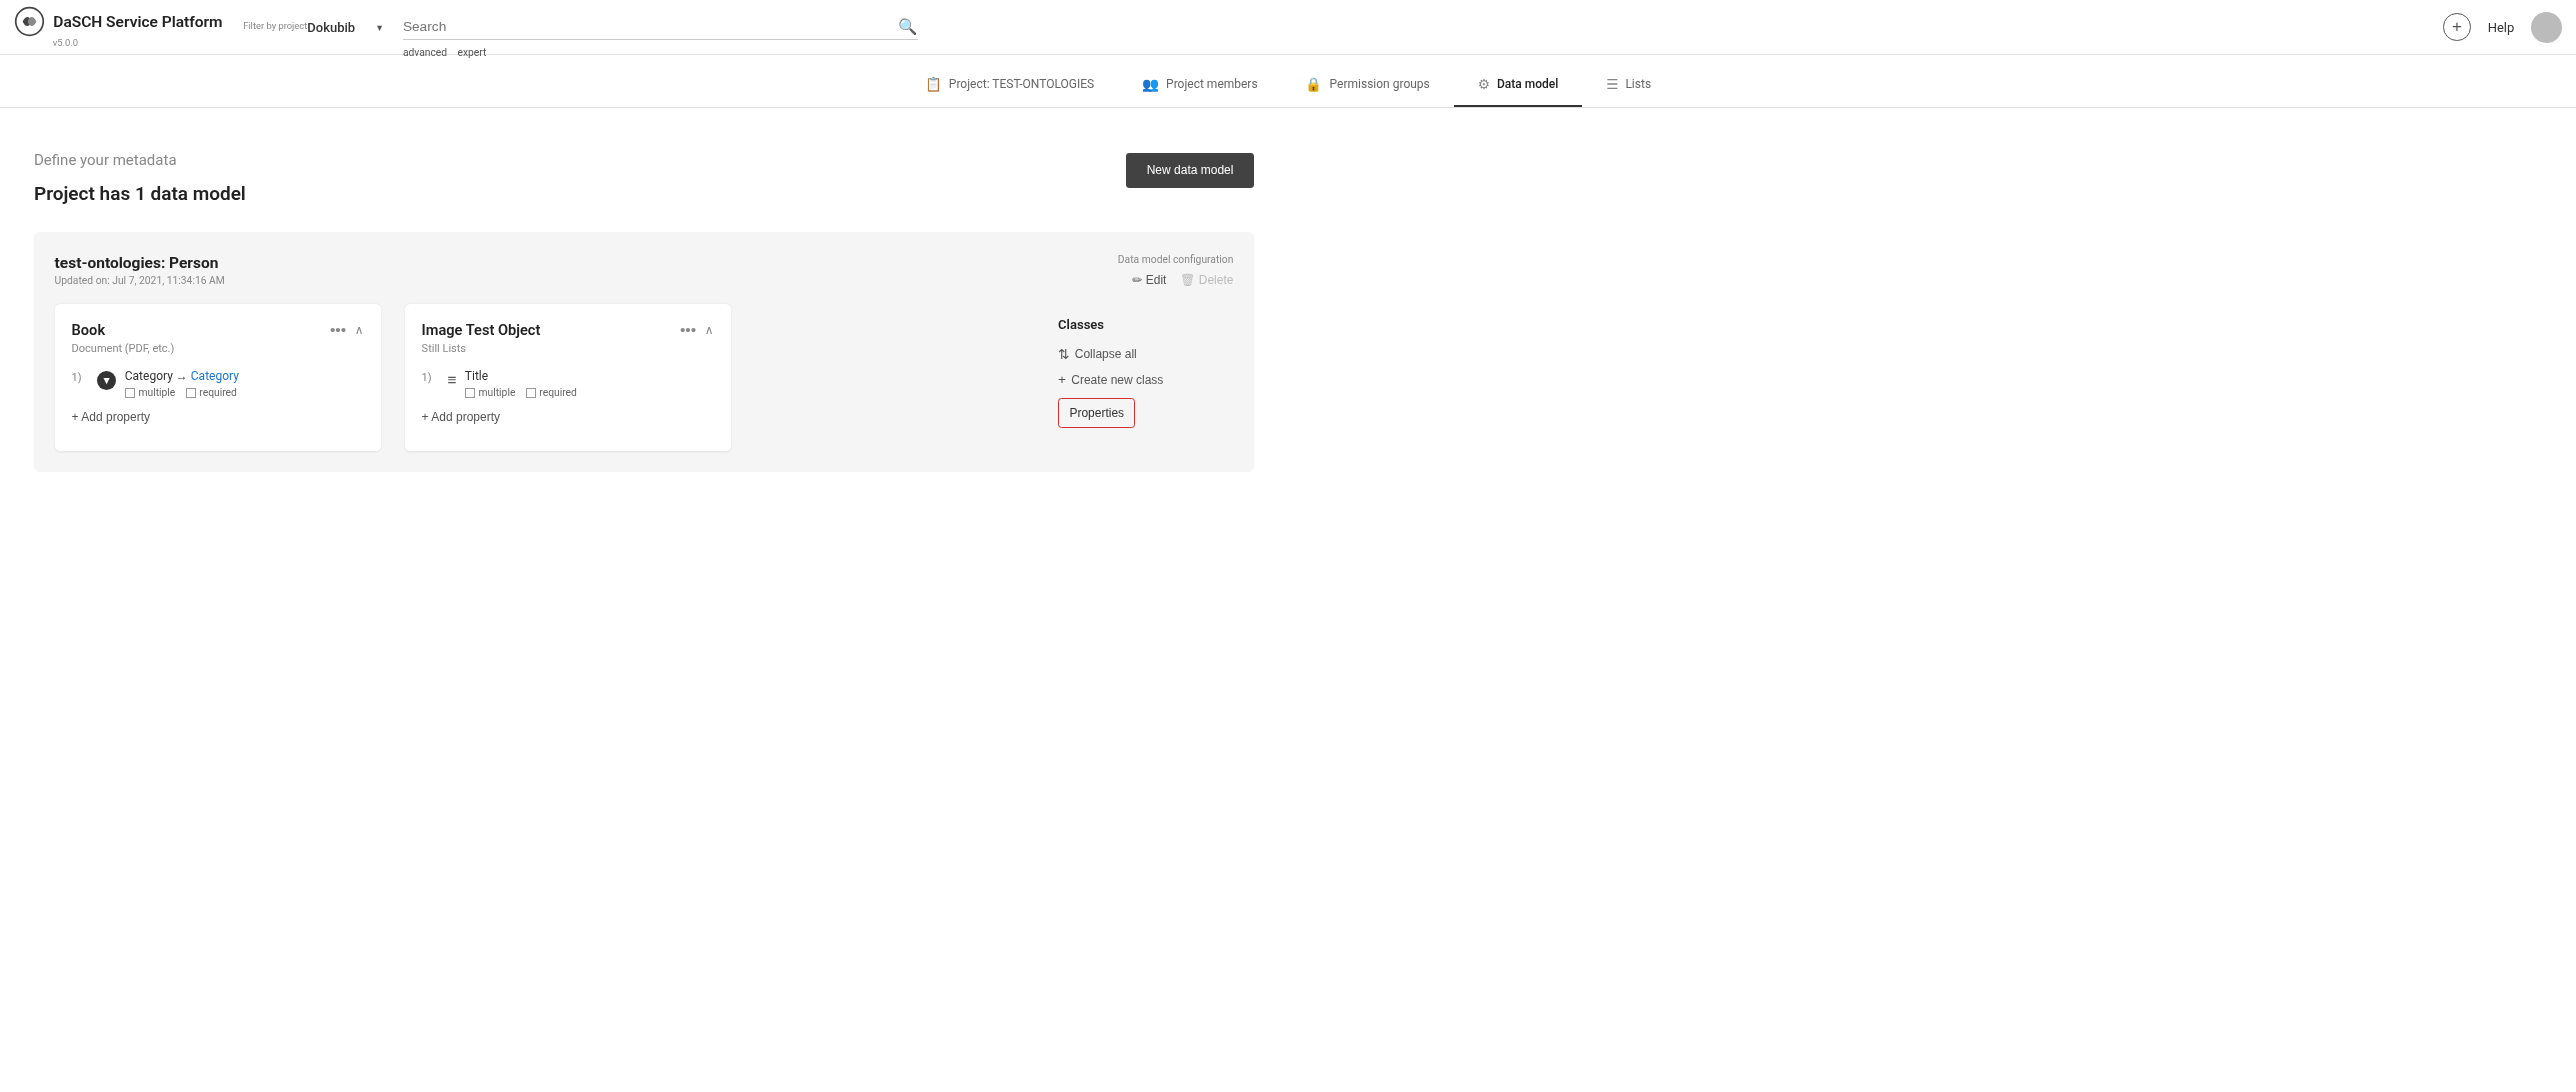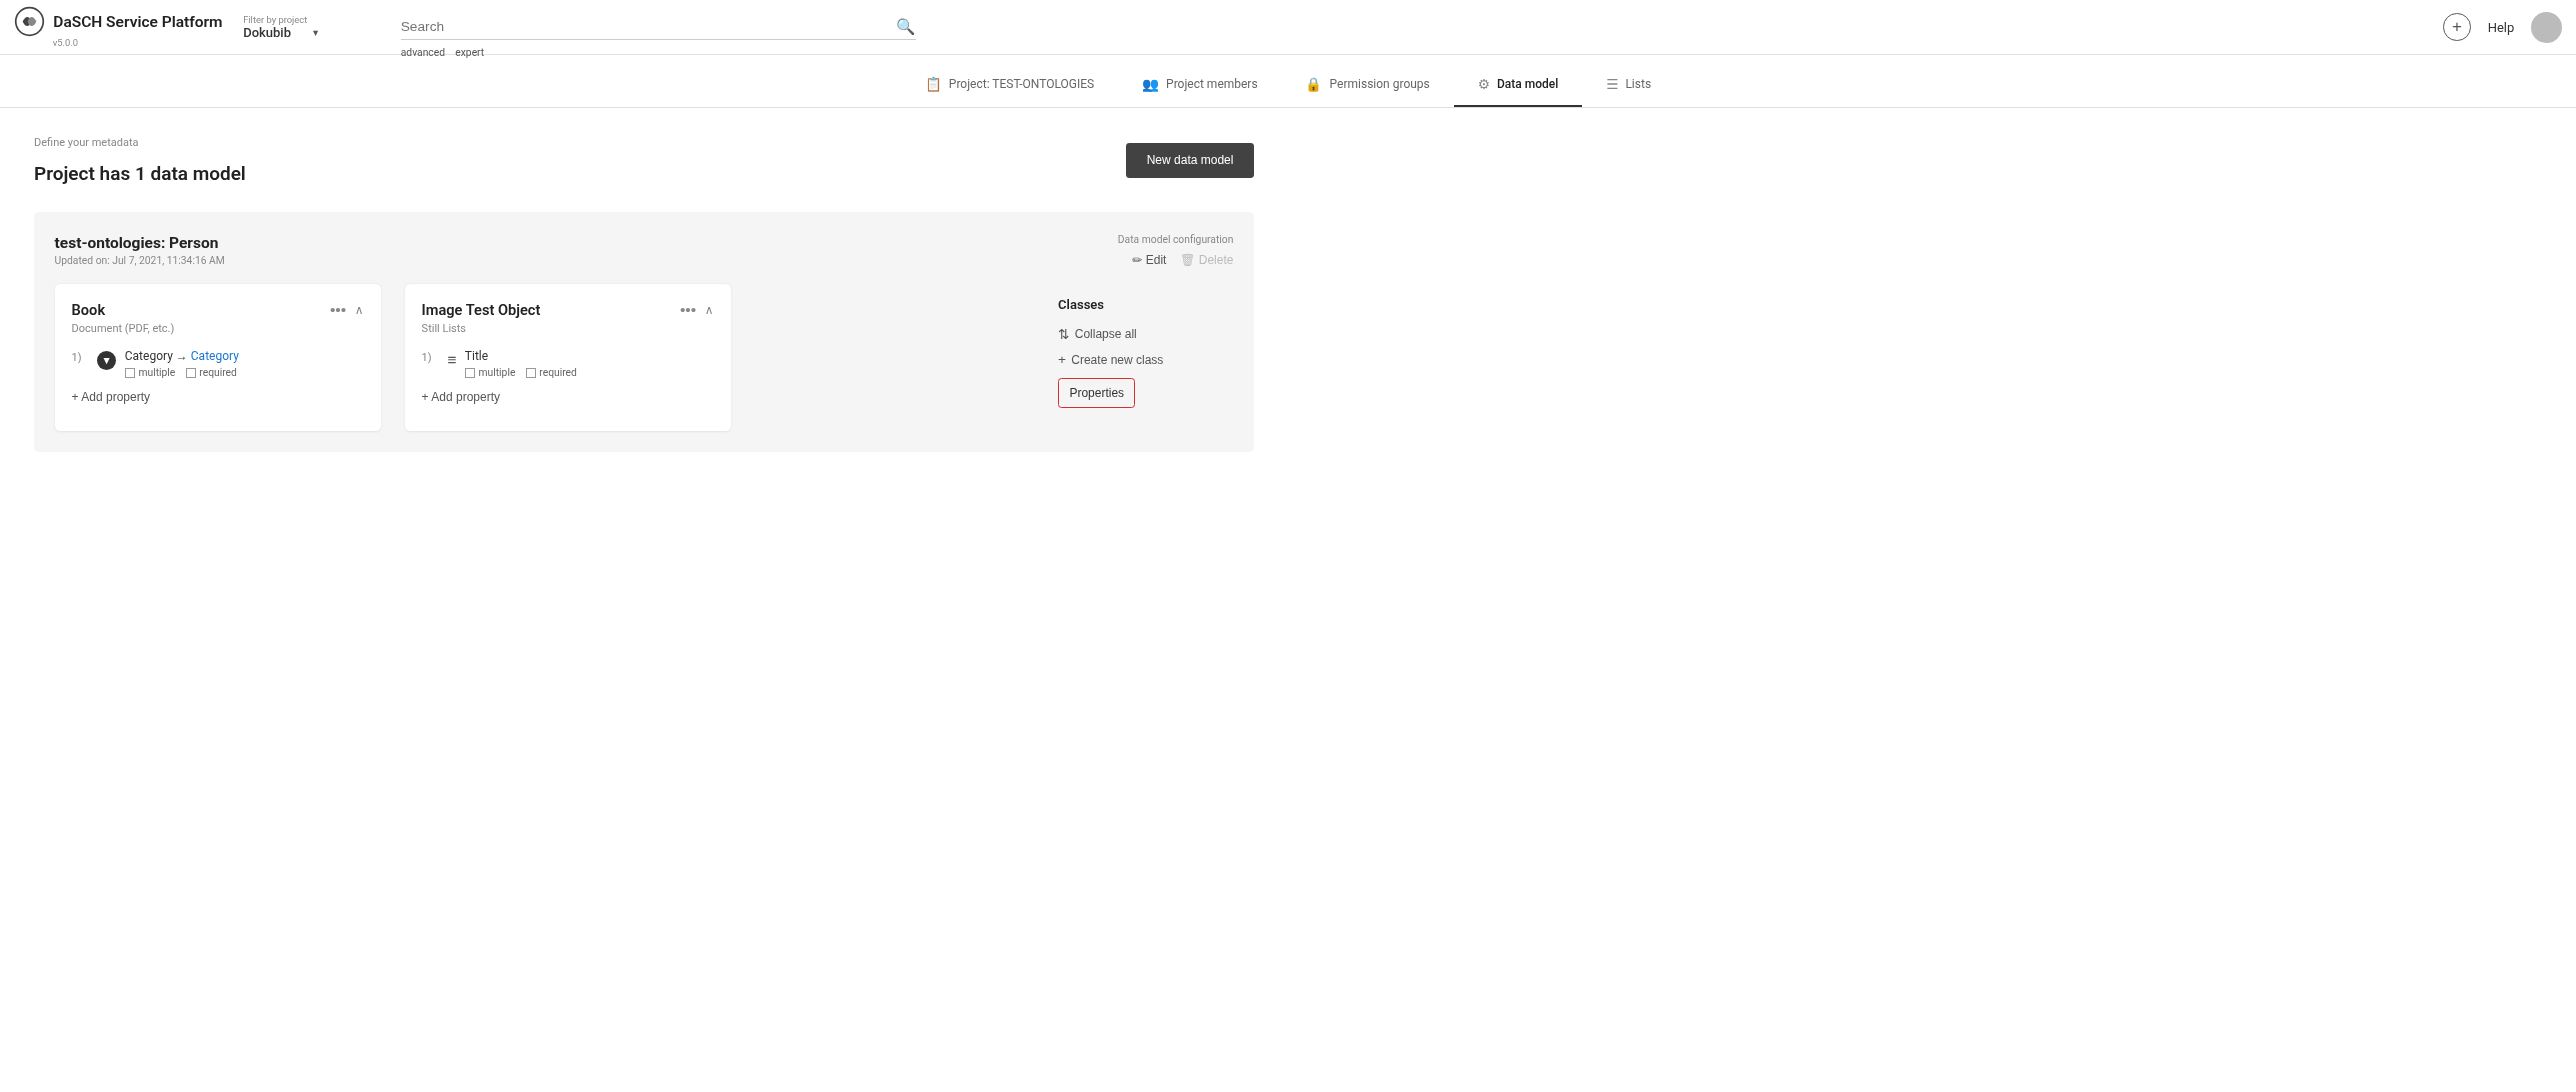--- a/index.html
+++ b/index.html
@@ -36,21 +36,20 @@
       color: #222;
     }
     .logo-version {
       font-size: 9.4px;
       color: #888;
       margin-left: 39px;
     }
 
     .filter-area {
       display: flex;
-      flex-direction: column;
       margin-left: 20.6px;
       min-width: 137px;
     }
     .filter-label {
       font-size: 9.4px;
       color: #888;
     }
     .filter-select {
       display: flex;
       align-items: center;
@@ -178,22 +177,23 @@
       max-width: 1288px;
     }
 
     .data-model-header {
       display: flex;
       align-items: center;
       justify-content: space-between;
       margin-bottom: 27.5px;
     }
     .data-model-header-left .subtitle {
-      font-size: 11px;
-      color: #888;
+      font-size: 15px;
+      color: #888;
+      margin-top: 15px;
     }
     .data-model-header-left .title {
       font-size: 19px;
       font-weight: 600;
       color: #222;
       margin-top: 13px;
     }
     .new-data-model-btn {
       background: #424242;
       color: #fff;

